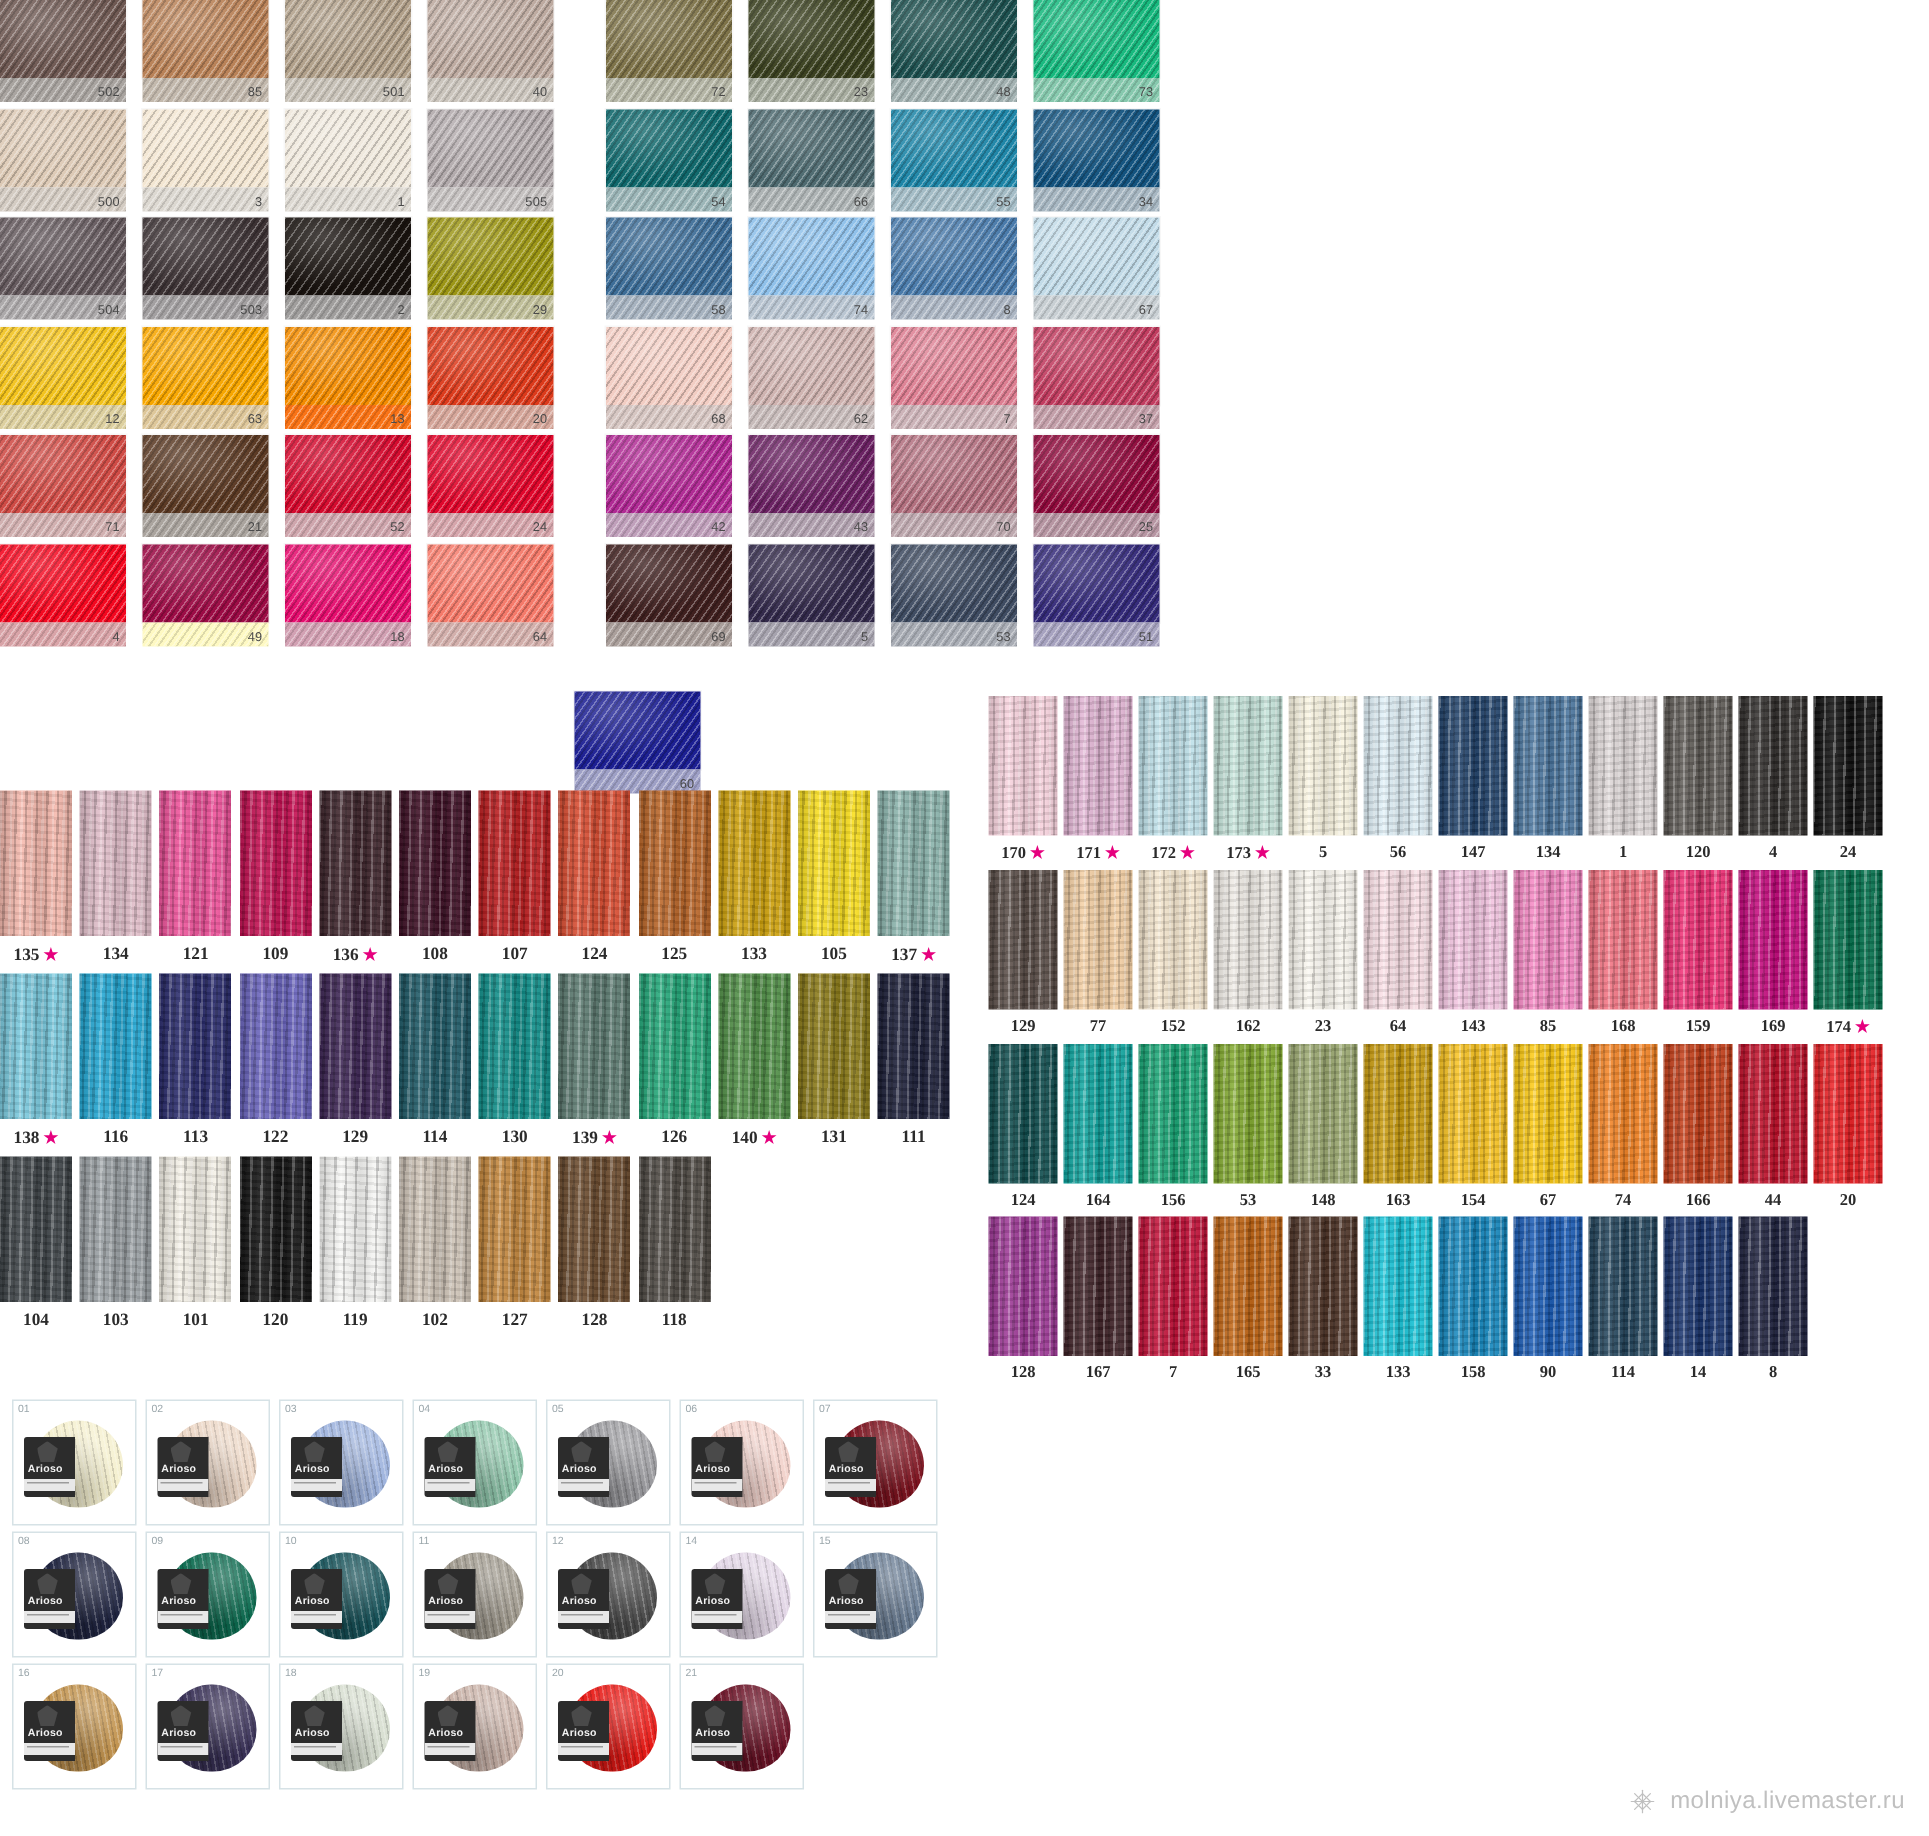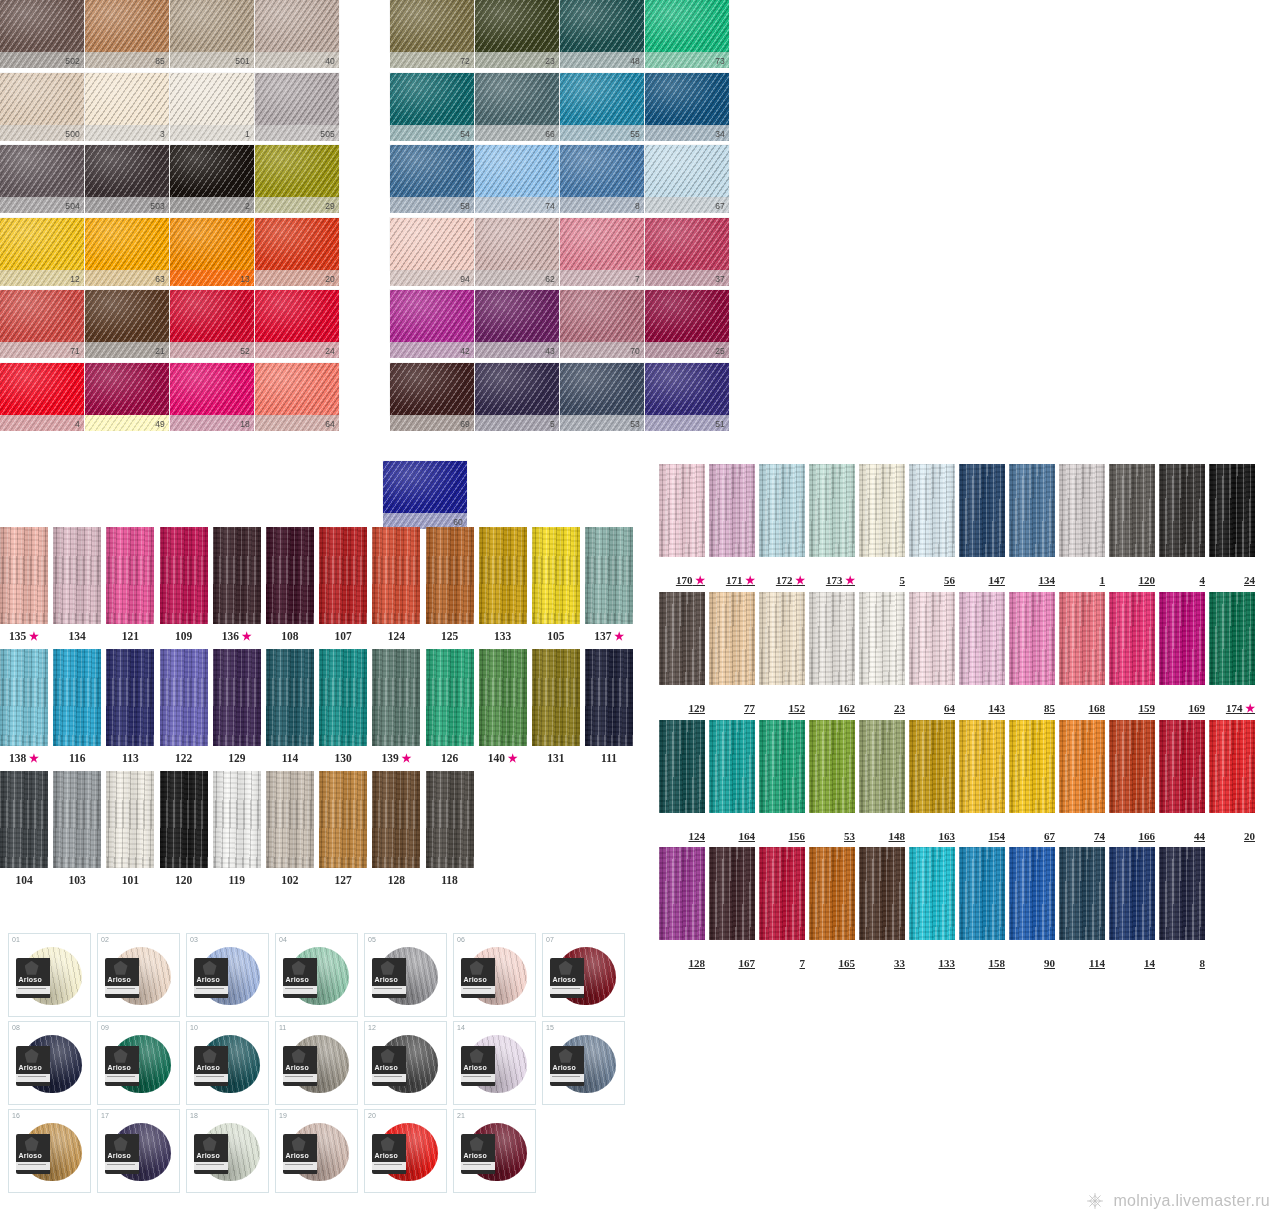--- a/index.html
+++ b/index.html
@@ -10,22 +10,22 @@
     background:#ffffff;
     font-family:"Liberation Sans", sans-serif;
     position:relative;
     overflow:hidden;
     color:#333;
   }
 
   
   #sectionA { position:absolute; left:0; top:0; width:760px; }
   .a-row { display:flex; height:72.5px; }
-  .a-cell { width:84px; margin-right:1px; position:relative; }
-  .a-cell.gap { margin-right:51px; }
+  .a-cell { width:84px; margin-right:11px; position:relative; }
+  .a-cell.gap { margin-right:35px; }
   .a-sw {
     width:84px; height:52px; position:relative; overflow:hidden;
     box-shadow:0 0 0 1px rgba(0,0,0,.03);
   }
   .a-sw .tw {
     position:absolute; inset:0;
     background-image:repeating-linear-gradient(125deg,
       rgba(255,255,255,.30) 0px, rgba(255,255,255,.30) 1px,
       rgba(0,0,0,.00) 1px, rgba(0,0,0,.00) 2px,
       rgba(0,0,0,.22) 2px, rgba(0,0,0,.22) 3.2px,
@@ -107,23 +107,23 @@
     background-image:repeating-linear-gradient(176deg,
       rgba(0,0,0,.09) 0px, rgba(0,0,0,.09) 2px,
       rgba(255,255,255,.05) 2px, rgba(255,255,255,.05) 5px);
   }
   .c-sw .vsh {
     position:absolute; inset:0;
     background:linear-gradient(90deg, rgba(0,0,0,.15), rgba(255,255,255,.12) 28%,
                rgba(0,0,0,.09) 55%, rgba(255,255,255,.08) 80%, rgba(0,0,0,.13));
   }
   .c-lab {
-    width:46px; text-align:right; padding-top:17px;
+    width:46px; text-align:center; padding-top:5px;
     font-family:"Liberation Serif", serif;
-    font-size:11px; font-weight:bold; color:#2b2b2b; white-space:nowrap;text-decoration:underline;
+    font-size:11px; font-weight:bold; color:#2b2b2b; white-space:nowrap;
   }
 
   
   #sectionD { position:absolute; left:8px; top:933px; width:640px; }
   .d-row { display:flex; margin-bottom:4px; }
   .d-cell {
     width:83px; height:84px; margin-right:6px;
     border:1px solid #d6e2e6; background:#fff;
     position:relative; overflow:hidden;
   }
@@ -483,21 +483,21 @@
           <span class="a-num">20</span>
         </div>
       </div>
       <div class="a-cell">
         <div class="a-sw" style="background: rgb(242, 205, 195);">
           <div class="tw"></div>
           <div class="shine"></div>
         </div>
         <div class="a-band" style="background: rgb(214, 198, 194);">
           <div class="tw"></div>
-          <span class="a-num">94</span>
+          <span class="a-num">68</span>
         </div>
       </div>
       <div class="a-cell">
         <div class="a-sw" style="background: rgb(207, 179, 176);">
           <div class="tw"></div>
           <div class="shine"></div>
         </div>
         <div class="a-band" style="background: rgb(200, 188, 187);">
           <div class="tw"></div>
           <span class="a-num">62</span>

